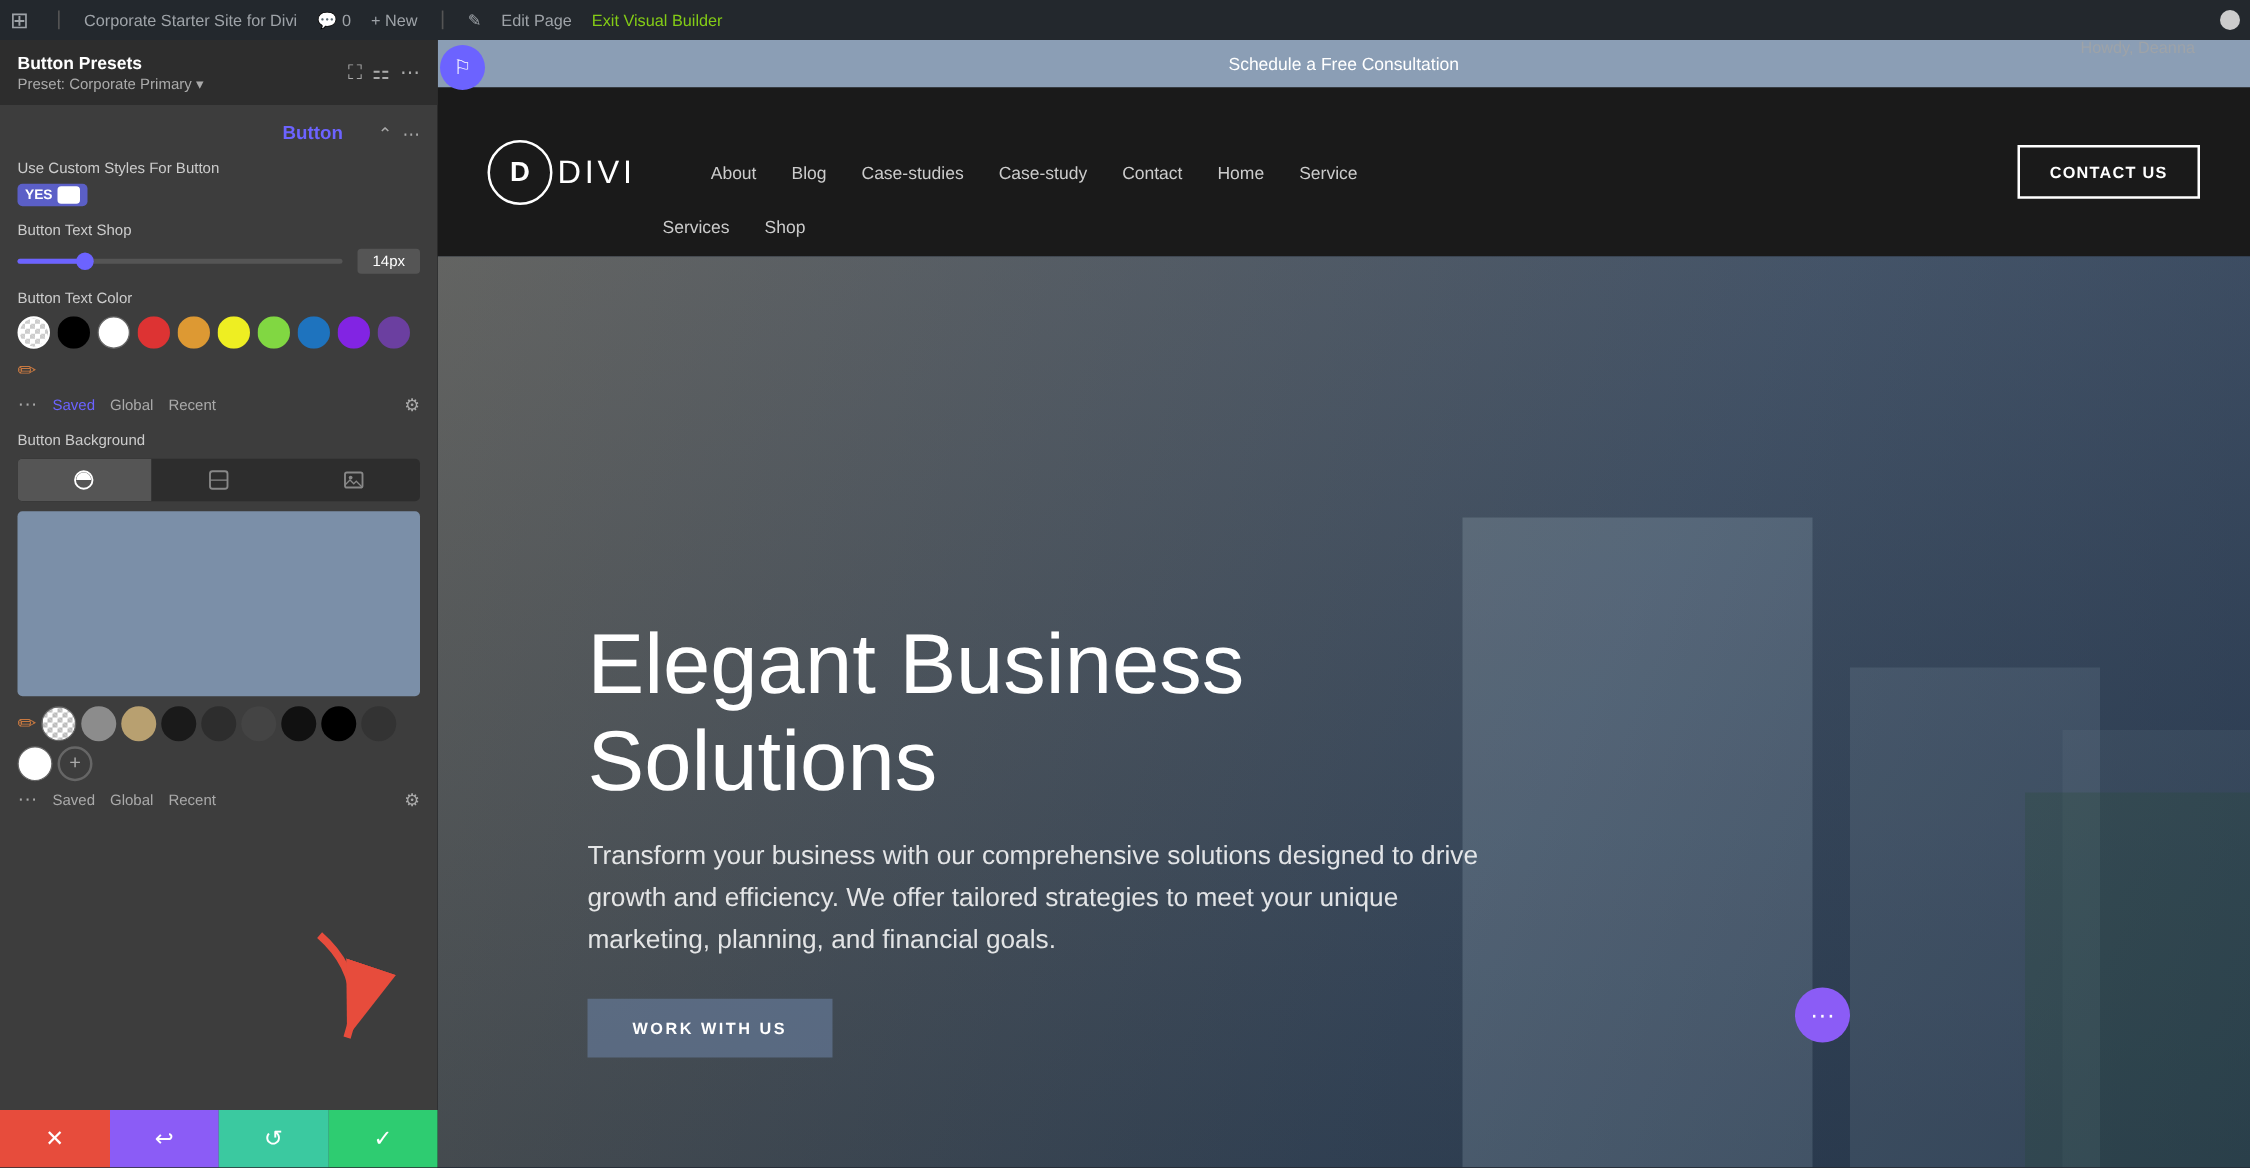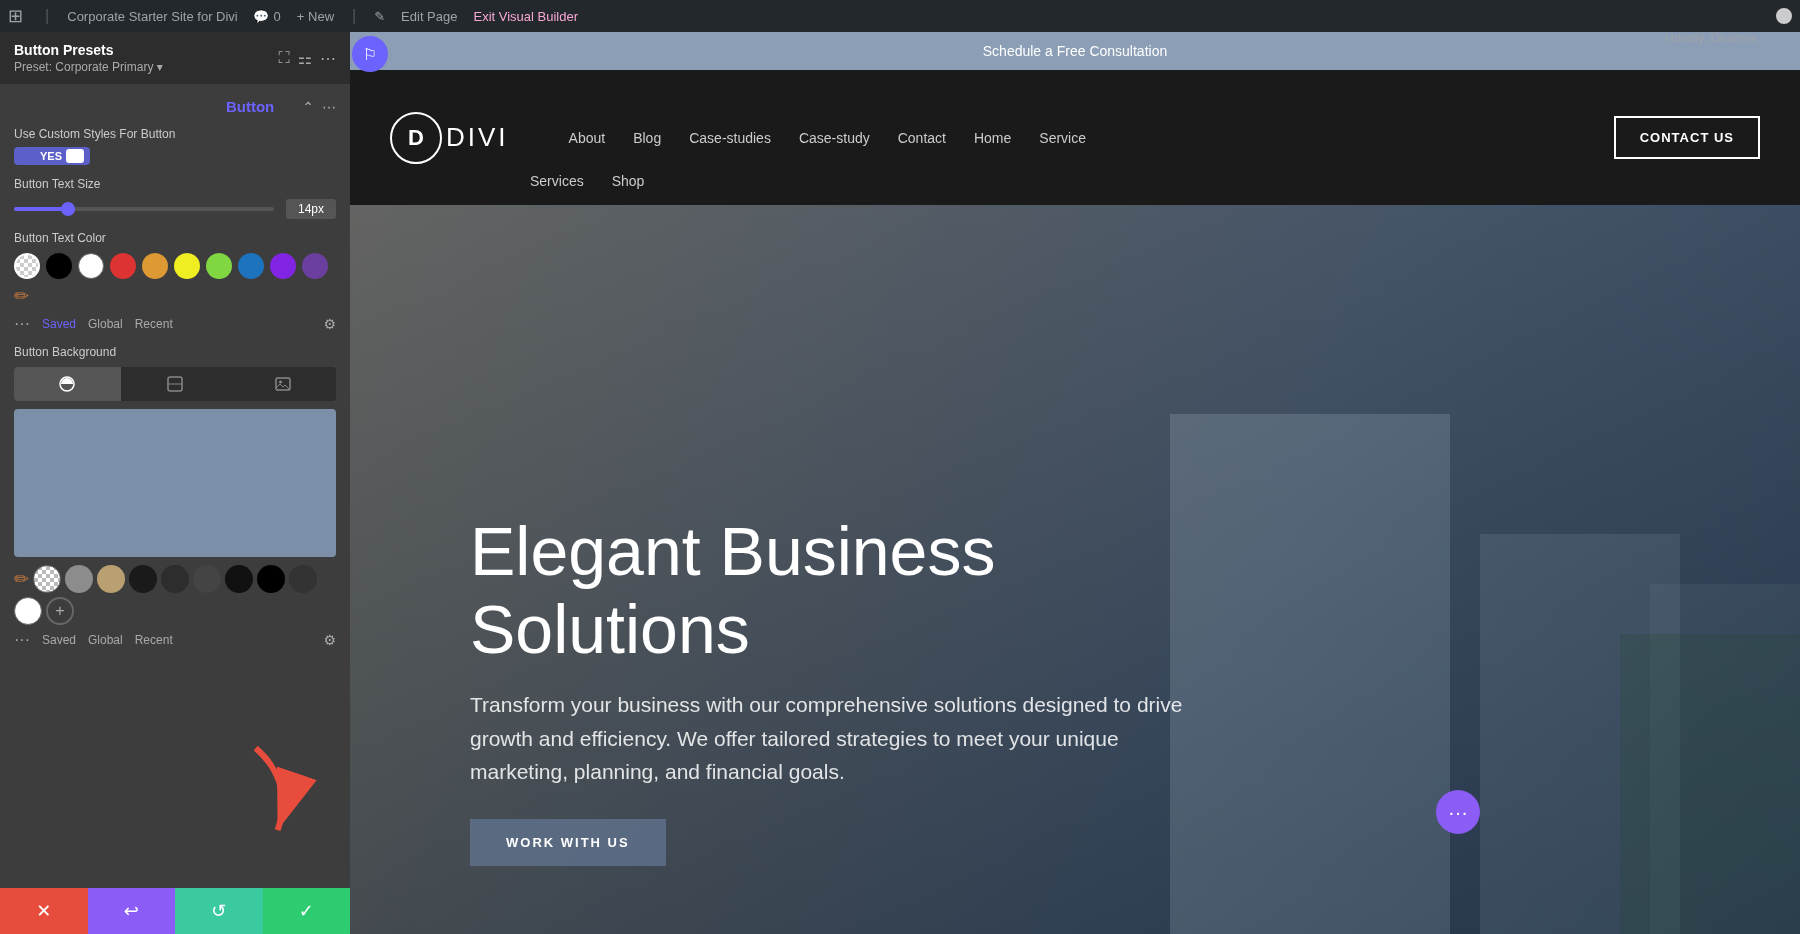--- a/index.html
+++ b/index.html
@@ -14,21 +14,21 @@
       padding: 0 8px;
       gap: 16px;
       position: relative;
       z-index: 100;
     }
     .wp-admin-bar .wp-logo { color: #9ea3a8; font-size: 18px; margin-right: 4px; }
     .wp-admin-bar .site-name { color: #9ea3a8; font-size: 13px; }
     .wp-admin-bar .comment-icon { color: #9ea3a8; font-size: 13px; }
     .wp-admin-bar .new-link { color: #9ea3a8; font-size: 13px; }
     .wp-admin-bar .edit-page { color: #9ea3a8; font-size: 13px; }
-    .wp-admin-bar .exit-builder { color: #f9a8d4; font-size: 13px; text-align: center; }
+    .wp-admin-bar .exit-builder { color: #84cc16; font-size: 13px; text-align: center; }
     .wp-admin-bar .howdy { color: #9ea3a8; font-size: 13px; margin-left: auto; margin-top: 42px; }
     .wp-admin-bar .avatar { width: 16px; height: 16px; background: #ccc; border-radius: 50%; display: inline-block; margin-left: 4px; }
     .admin-bar-sep { color: #555; margin: 0 2px; }
 
     
     .left-panel {
       position: absolute;
       left: 0;
       top: 32px;
       width: 350px;
@@ -122,21 +122,20 @@
       background: #5b5fc7;
       border-radius: 4px;
       padding: 2px 6px;
       gap: 4px;
       cursor: pointer;
     }
     .toggle-yes {
       color: #fff;
       font-size: 11px;
       font-weight: 700;
-      margin-left: 20px;
     }
     .toggle-handle {
       width: 18px;
       height: 14px;
       background: #fff;
       border-radius: 3px;
     }
 
     
     .slider-row {
@@ -437,21 +436,21 @@
       bottom: 0;
       background: rgba(60,80,100,0.6);
     }
     .building-1 { width: 280px; height: 520px; right: 350px; background: rgba(180,200,210,0.25); }
     .building-2 { width: 200px; height: 400px; right: 120px; background: rgba(160,180,190,0.2); }
     .building-3 { width: 150px; height: 350px; right: 0; background: rgba(140,160,170,0.15); }
     .building-trees { position: absolute; bottom: 0; right: 0; width: 180px; height: 300px; background: rgba(40,80,40,0.3); }
 
     .hero-content {
       position: absolute;
-      bottom: 68px;
+      bottom: 88px;
       left: 120px;
       max-width: 800px;
       z-index: 10;
     }
     .hero-title {
       color: #fff;
       font-size: 68px;
       font-weight: 300;
       line-height: 1.15;
       margin-bottom: 20px;
@@ -533,21 +532,21 @@
     </div>
 
     <div class="field-label">Use Custom Styles For Button</div>
     <div class="toggle-row">
       <div class="toggle-switch">
         <span class="toggle-yes">YES</span>
         <div class="toggle-handle"></div>
       </div>
     </div>
 
-    <div class="field-label">Button Text Size</div>
+    <div class="field-label">Button Text Shop</div>
     <div class="slider-row">
       <div class="slider-track">
         <div class="slider-fill"></div>
         <div class="slider-thumb"></div>
       </div>
       <div class="slider-value">14px</div>
     </div>
 
     <div class="field-label">Button Text Color</div>
     <div class="color-swatches">

